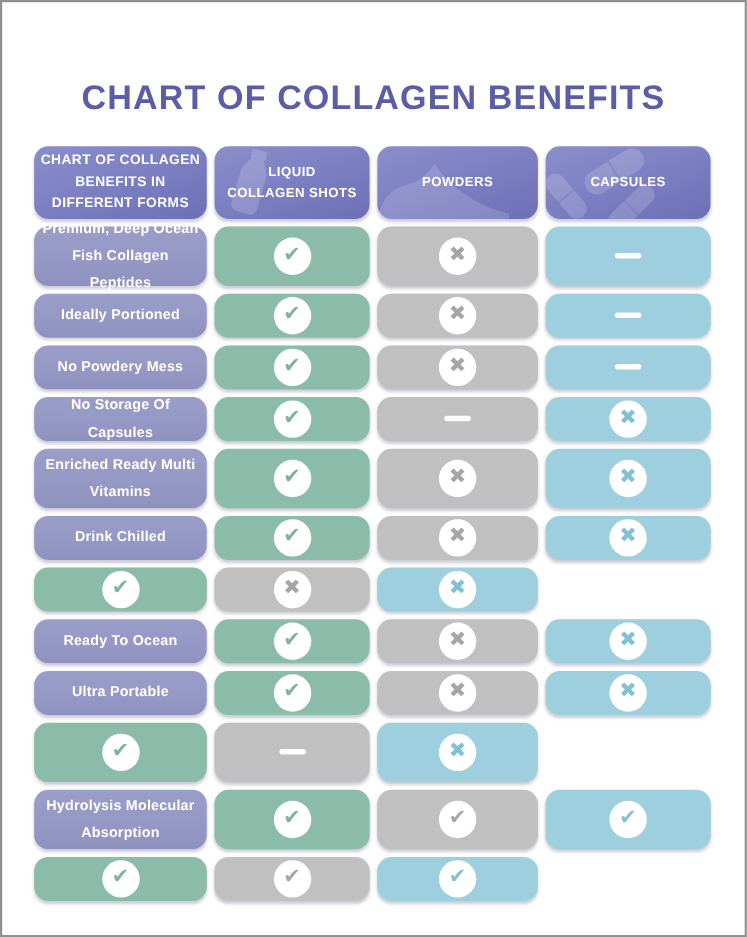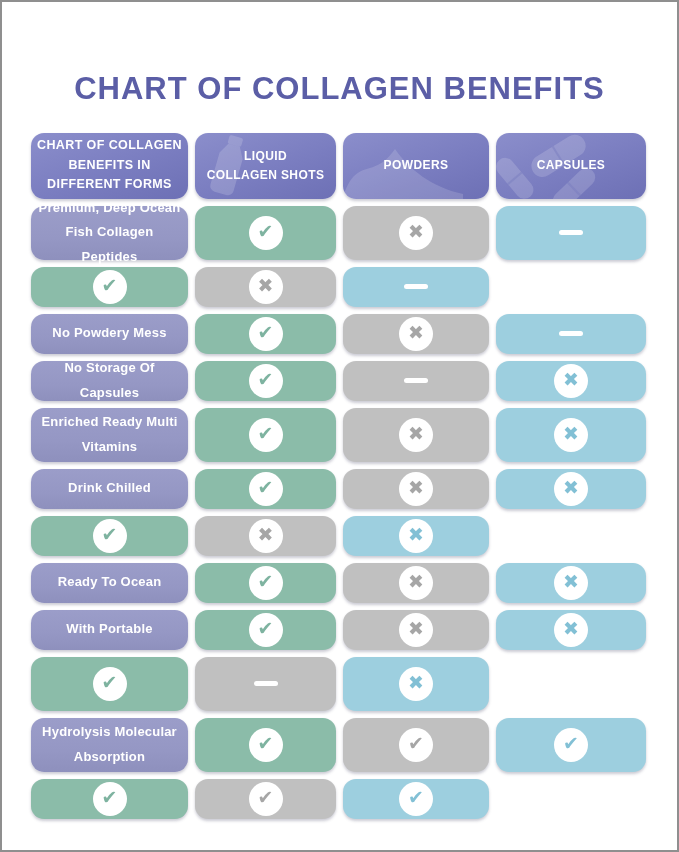--- a/index.html
+++ b/index.html
@@ -142,20 +142,23 @@
     <div class="cell mark-cell col-powders">
             <span class="circle">
               <span class="glyph">✖</span>
             </span>
           </div>
     <div class="cell mark-cell col-capsules">
             <span class="dash"></span>
           </div>
   </div>
         <div class="row body-row">
+    <div class="cell label-cell">
+      <span class="label-text">Ideally Portioned</span>
+    </div>
     <div class="cell mark-cell col-liquid">
             <span class="circle">
               <span class="glyph">✔</span>
             </span>
           </div>
     <div class="cell mark-cell col-powders">
             <span class="circle">
               <span class="glyph">✖</span>
             </span>
           </div>
@@ -272,21 +275,21 @@
             </span>
           </div>
     <div class="cell mark-cell col-capsules">
             <span class="circle">
               <span class="glyph">✖</span>
             </span>
           </div>
   </div>
         <div class="row body-row">
     <div class="cell label-cell">
-      <span class="label-text">With Portable</span>
+      <span class="label-text">Ultra Portable</span>
     </div>
     <div class="cell mark-cell col-liquid">
             <span class="circle">
               <span class="glyph">✔</span>
             </span>
           </div>
     <div class="cell mark-cell col-powders">
             <span class="circle">
               <span class="glyph">✖</span>
             </span>

